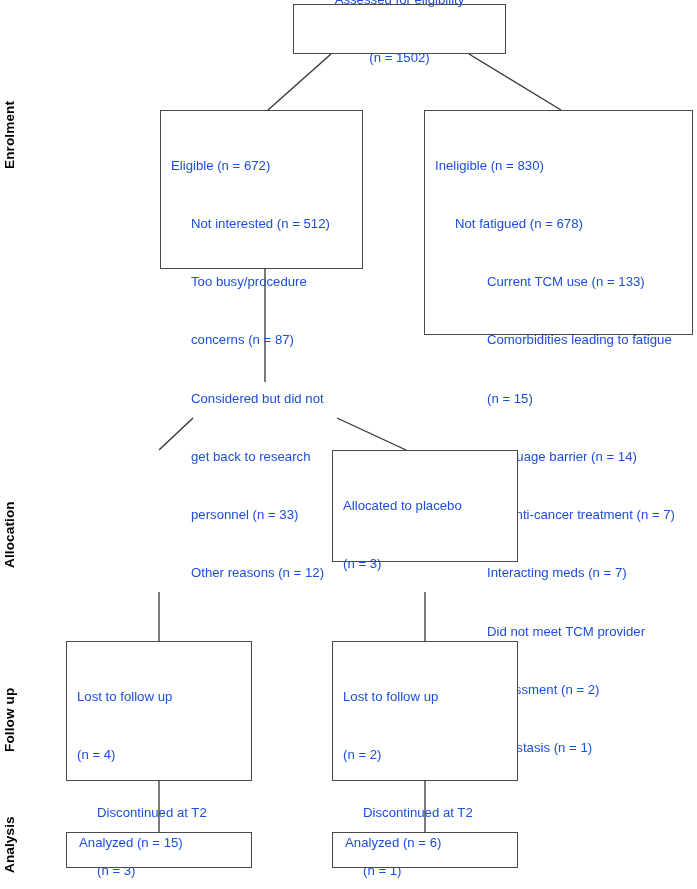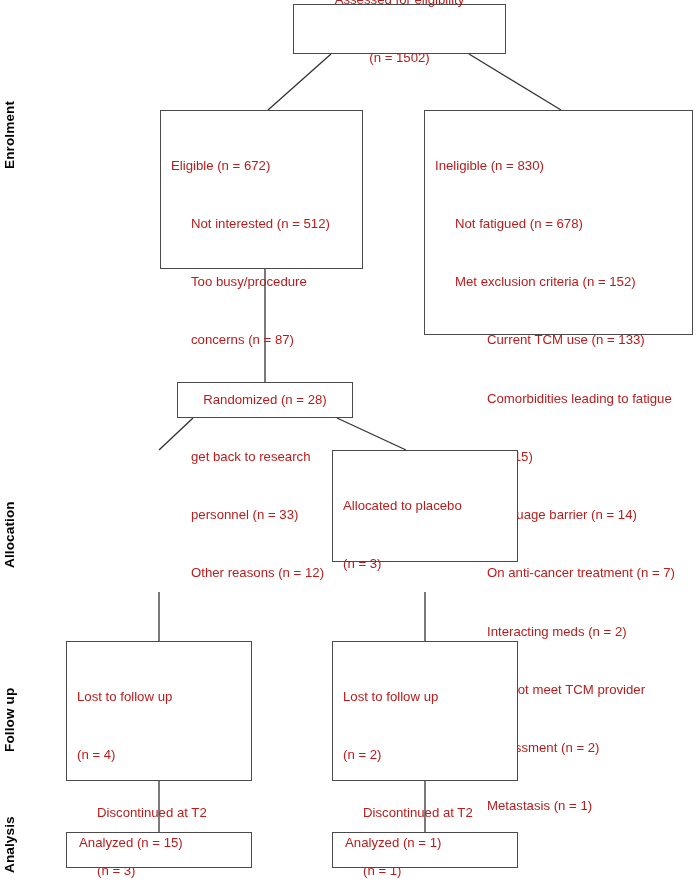--- a/index.html
+++ b/index.html
@@ -25,21 +25,21 @@
     height: 889px;
     pointer-events: none;
   }
   .node-box {
     position: absolute;
     box-sizing: border-box;
     border: 1.3px solid #4a4a4a;
     background: #ffffff;
     font-size: 13.2px;
     line-height: 19.4px;
-    color: #b91c1c;
+    color: #1d4ed8;
     padding: 6px 9px 6px 10px;
     white-space: pre;
   }
   .node-box.centered {
     display: flex;
     align-items: center;
     justify-content: center;
     text-align: center;
     padding: 0;
   }
@@ -113,35 +113,31 @@
     <span class="line-indent-1">concerns (n = 87)</span>
     <span class="line-indent-1">Considered but did not</span>
     <span class="line-indent-1">get back to research</span>
     <span class="line-indent-1">personnel (n = 33)</span>
     <span class="line-indent-1">Other reasons (n = 12)</span>
   </div>
 
   <div class="node-box" style="left:424px; top:110px; width:269px; height:225px;">
     <span class="line-plain">Ineligible (n = 830)</span>
     <span class="line-indent-1">Not fatigued (n = 678)</span>
-    <span class="line-indent-1">Met exclusion criteria (n = 152)</span>
     <span class="line-indent-2">Current TCM use (n = 133)</span>
     <span class="line-indent-2">Comorbidities leading to fatigue</span>
     <span class="line-indent-2">(n = 15)</span>
     <span class="line-indent-2">Language barrier (n = 14)</span>
     <span class="line-indent-2">On anti-cancer treatment (n = 7)</span>
-    <span class="line-indent-2">Interacting meds (n = 2)</span>
+    <span class="line-indent-2">Interacting meds (n = 7)</span>
     <span class="line-indent-2">Did not meet TCM provider</span>
     <span class="line-indent-2">assessment (n = 2)</span>
     <span class="line-indent-2">Metastasis (n = 1)</span>
   </div>
 
-  <div class="node-box centered" style="left:177px; top:382px; width:176px; height:36px;">
-    <span>Randomized (n = 28)</span>
-  </div>
 
 
   <div class="node-box" style="left:332px; top:450px; width:186px; height:112px;">
     <span class="line-plain">Allocated to placebo</span>
     <span class="line-plain">(n = 3)</span>
     <span class="line-plain">&nbsp;</span>
     <span class="line-plain">Received allocated</span>
     <span class="line-plain">intervention (n = 13)</span>
   </div>
 
@@ -161,16 +157,16 @@
     <span class="line-indent-1">(n = 1)</span>
     
     
   </div>
 
   <div class="node-box vcenter-left" style="left:66px; top:832px; width:186px; height:36px;">
     <span>Analyzed (n = 15)</span>
   </div>
 
   <div class="node-box vcenter-left" style="left:332px; top:832px; width:186px; height:36px;">
-    <span>Analyzed (n = 1)</span>
+    <span>Analyzed (n = 6)</span>
   </div>
 
 </div>
 
 </body></html>

